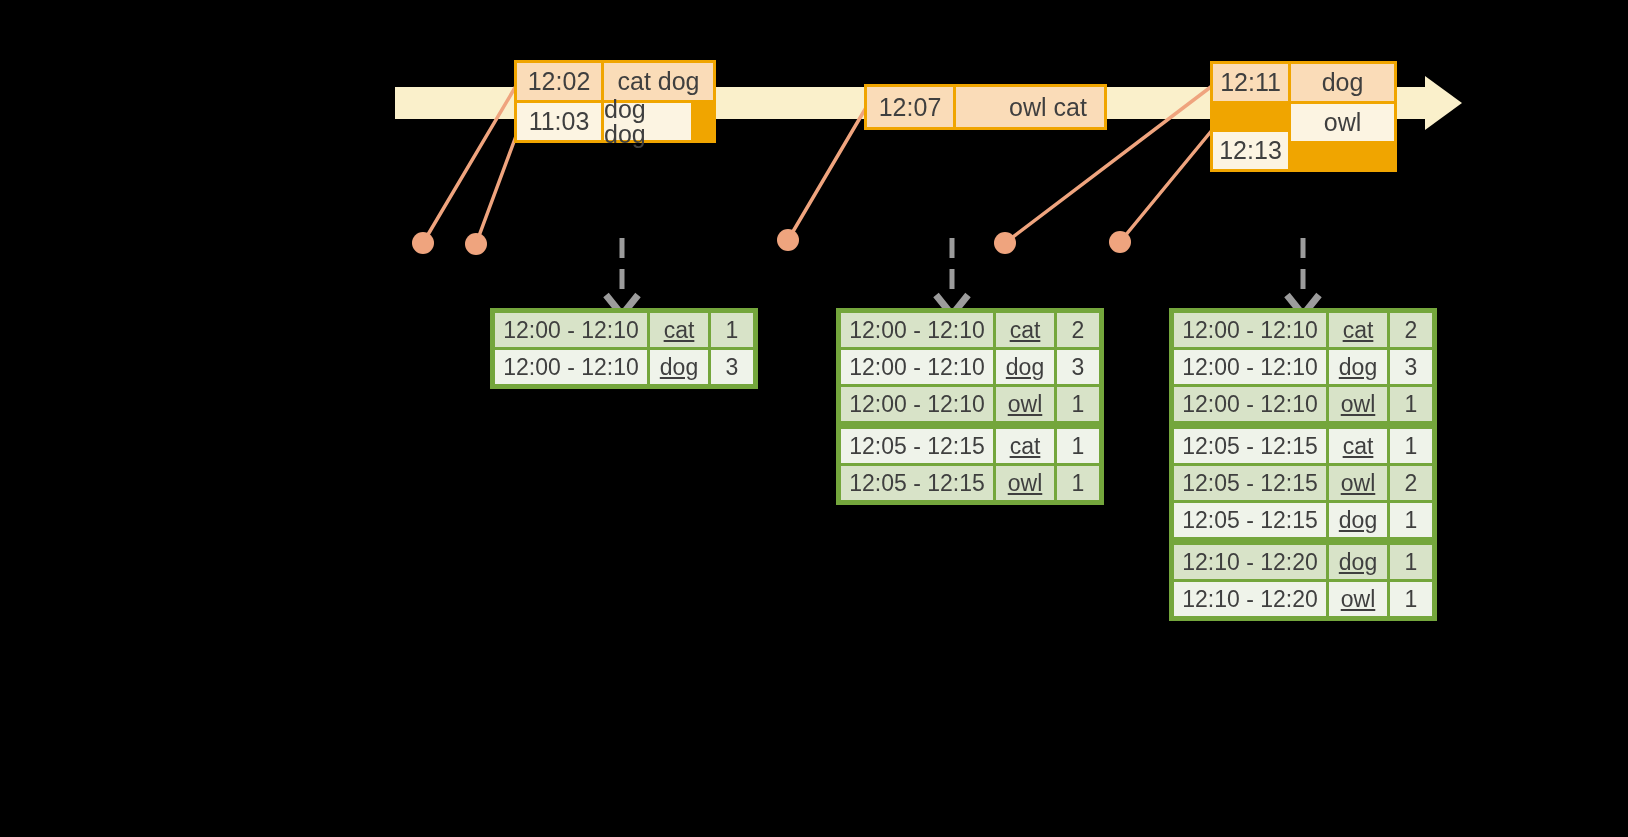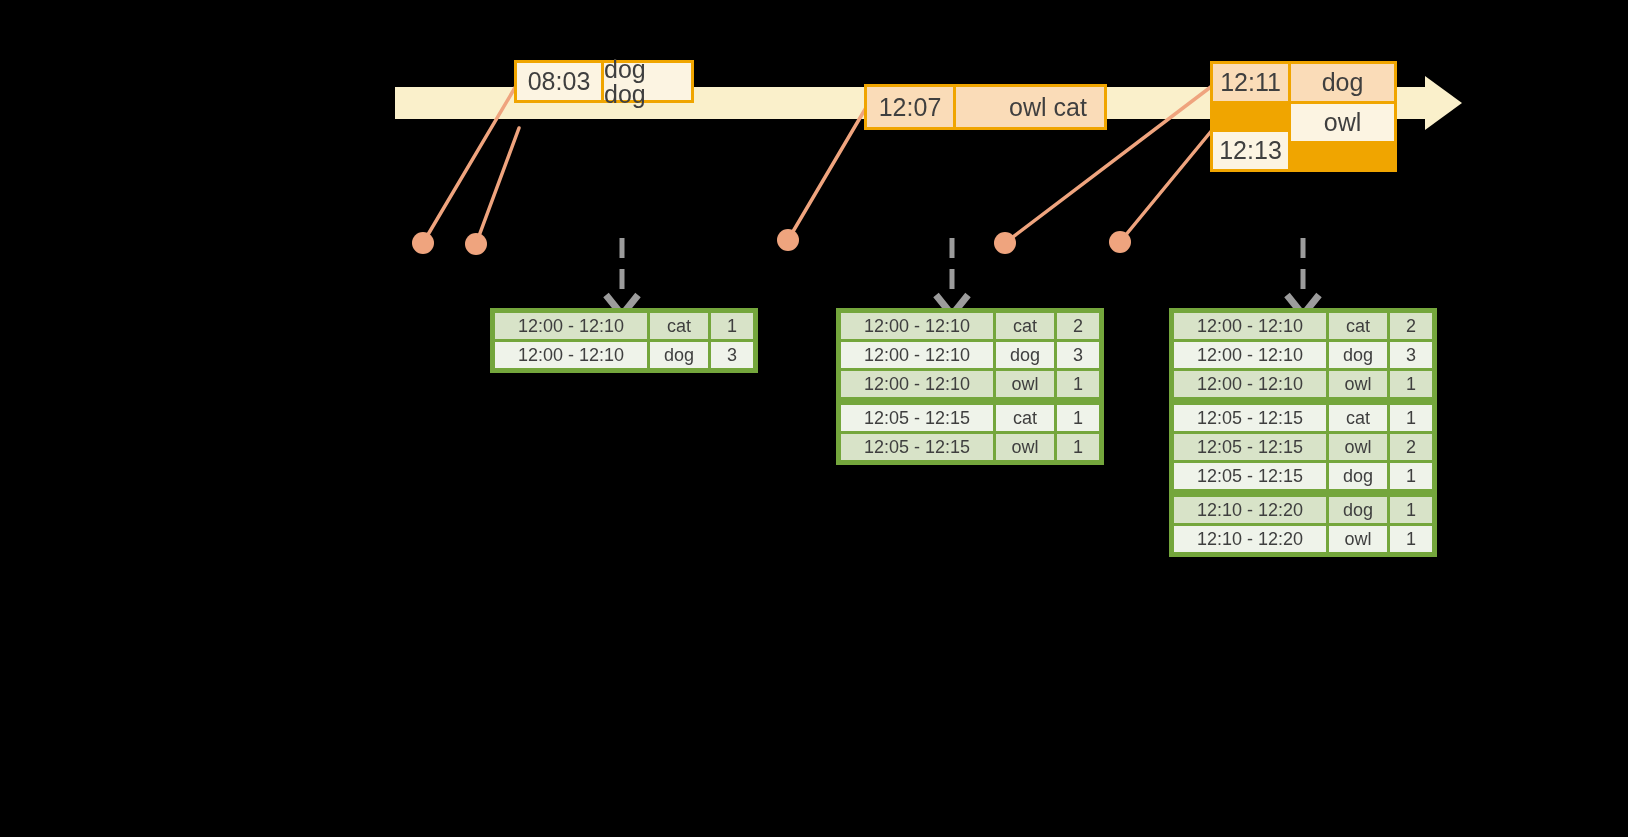--- a/index.html
+++ b/index.html
@@ -33,24 +33,24 @@
   .result-table{
     position:absolute;z-index:2;
     background:var(--green);border:5px solid var(--green);
     display:flex;flex-direction:column;
   }
   .r-row{display:flex;gap:3px;margin-top:3px;}
   .r-row:first-child{margin-top:0;}
   .r-row.group-start{margin-top:8px;}
   .r-cell{
     display:flex;align-items:center;justify-content:center;
-    font-size:18px;line-height:1;height:26px;
+    font-size:23px;line-height:1;height:34px;
   }
   .r-cell.window{width:152px;}
-  .r-cell.word{width:58px;}
+  .r-cell.word{width:58px;text-decoration:underline;}
   .r-cell.count{width:42px;}
   .row-dark .r-cell{background:var(--row-dark);}
   .row-light .r-cell{background:var(--row-light);}
 </style>
 </head>
 <body>
 
 <div class="stage">
 
   <svg class="layer" width="1628" height="837" viewBox="0 0 1628 837">
@@ -75,21 +75,25 @@
 
     <line class="dash-line" x1="952" y1="238" x2="952" y2="297"></line>
     <path class="dash-head" d="M 936 295 L 952 315 L 968 295"></path>
 
     <line class="dash-line" x1="1303" y1="238" x2="1303" y2="297"></line>
     <path class="dash-head" d="M 1287 295 L 1303 315 L 1319 295"></path>
   </svg>
 
   <div class="event-table" style="left:514px;top:60px;">
     <div class="event-row">
-      <div class="event-cell fill-cream" style="width:84px;height:37px;">08:03</div>
+      <div class="event-cell fill-peach" style="width:84px;height:37px;">12:02</div>
+      <div class="event-cell fill-peach" style="width:109px;height:37px;">cat dog</div>
+    </div>
+    <div class="event-row">
+      <div class="event-cell fill-cream" style="width:84px;height:37px;">11:03</div>
       <div class="event-cell fill-cream" style="width:87px;height:37px;">dog dog</div>
     </div>
   </div>
 
   <div class="event-table" style="left:864px;top:84px;">
     <div class="event-row">
       <div class="event-cell fill-peach" style="width:86px;height:40px;">12:07</div>
       <div class="event-cell fill-peach" style="width:112px;height:40px;padding-left:36px;">owl cat</div>
     </div>
   </div>

